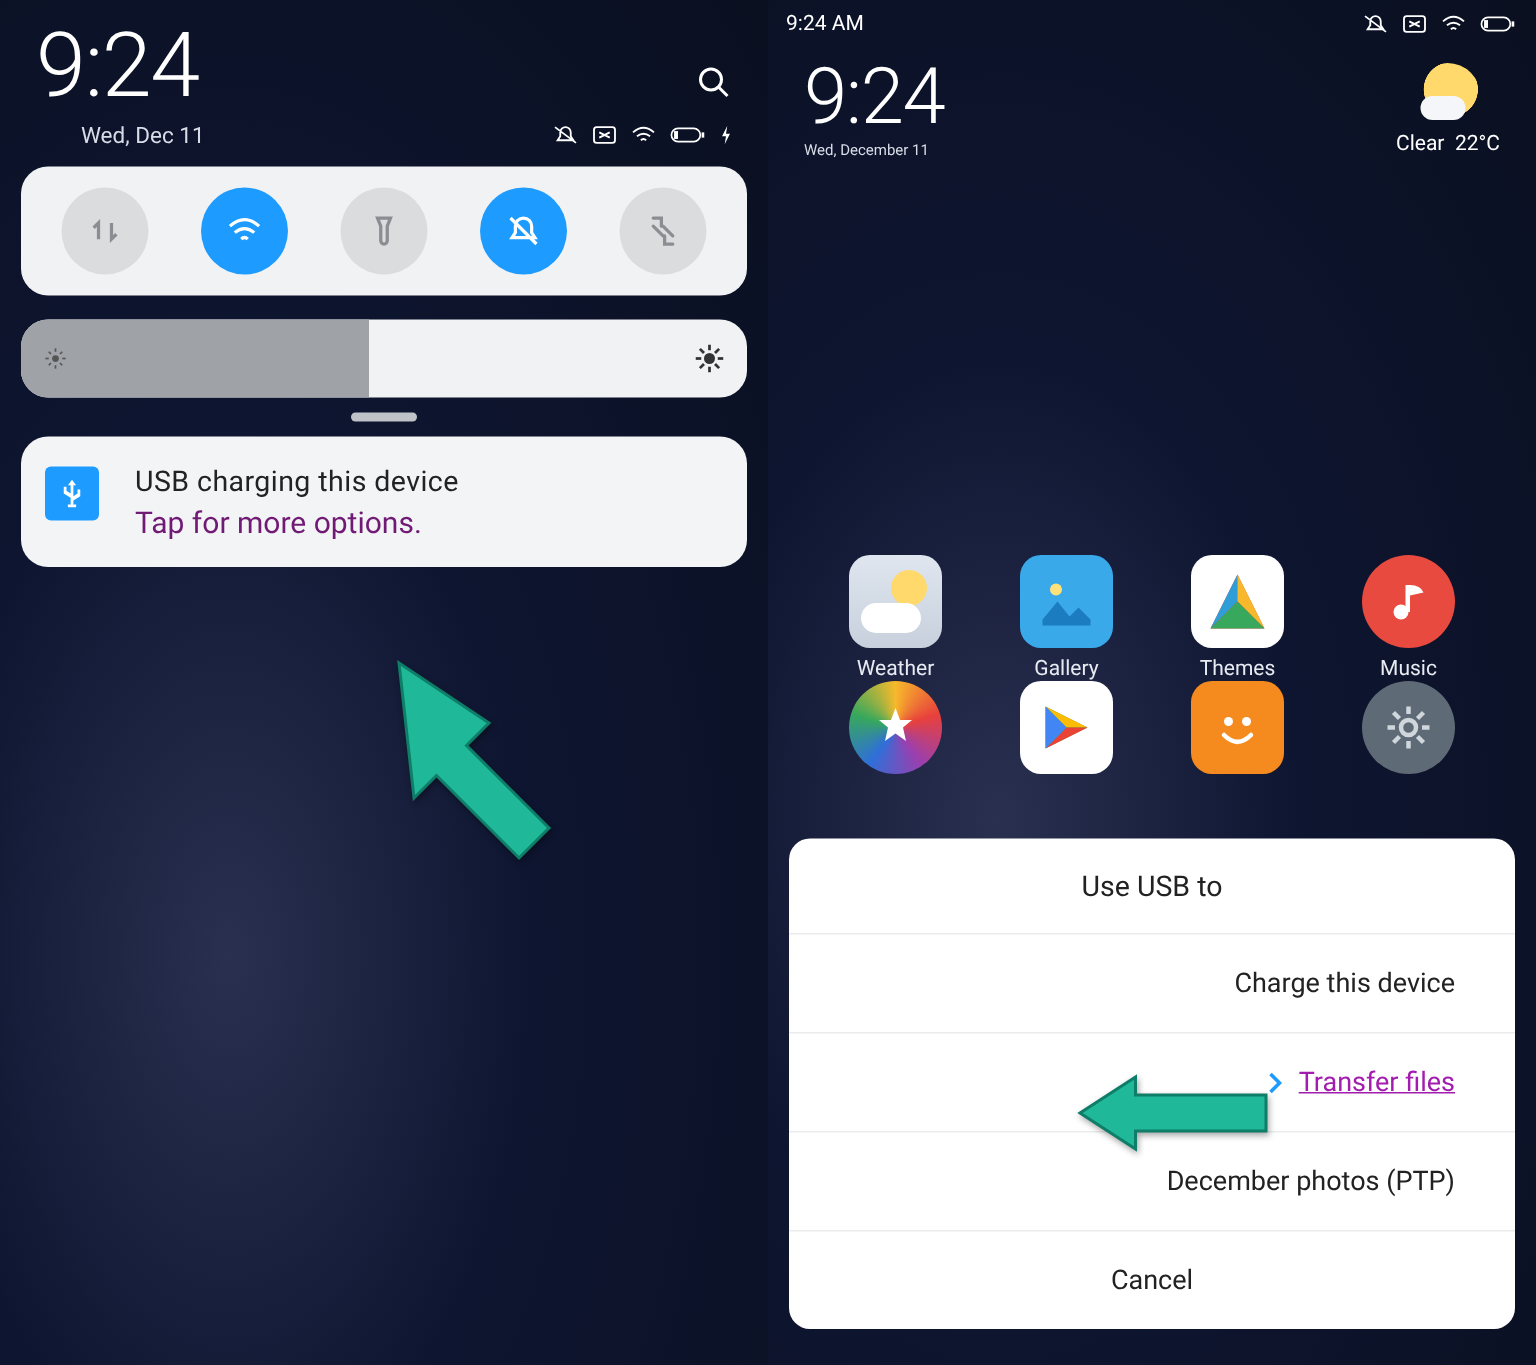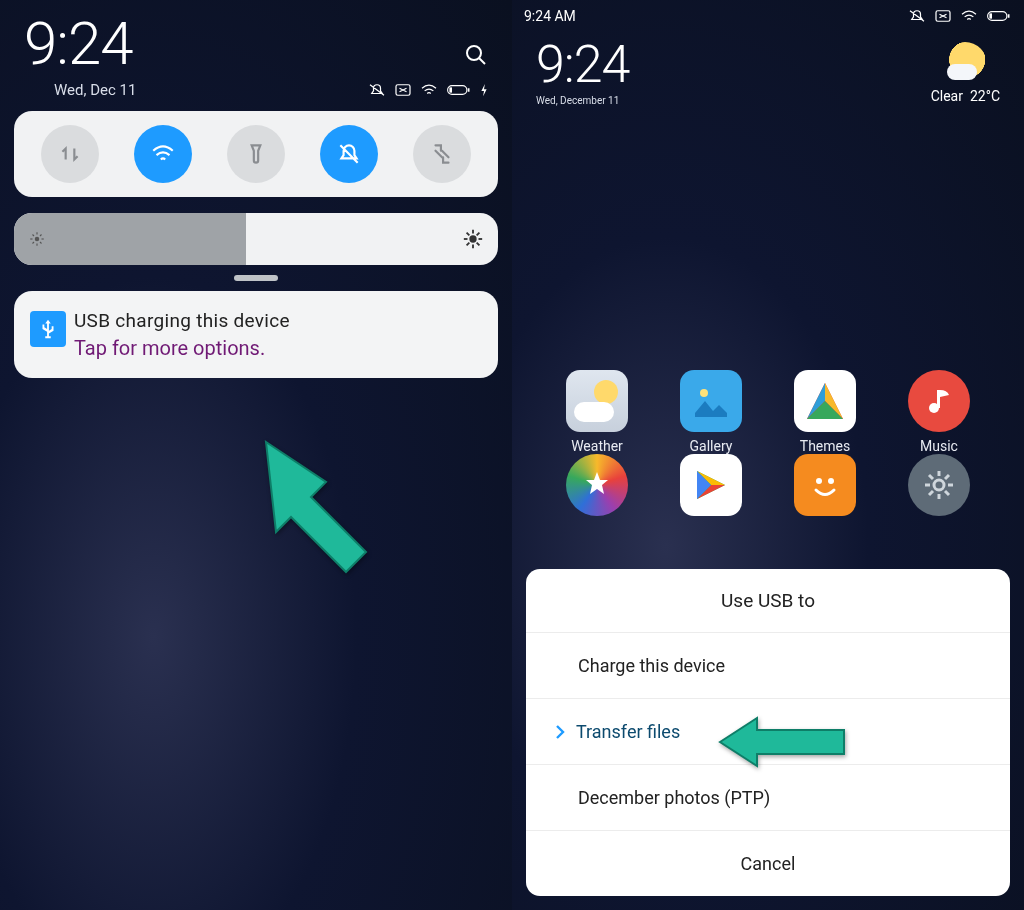--- a/index.html
+++ b/index.html
@@ -113,21 +113,21 @@
     margin: 10px auto 0;
   }
 
   
   .notif {
     background:#f3f4f5;
     margin: 10px 14px 0;
     border-radius: 18px;
     padding: 18px 16px;
     display:flex;
-    gap:8px;
+    gap:24px;
     align-items:flex-start;
     color:#222;
   }
   .usb-ic{
     width:36px;height:36px;background:#1e9bff;border-radius:4px;
     display:flex;align-items:center;justify-content:center;flex-shrink:0;
     margin-top:2px;
   }
   .notif-title{font-size:19px;color:#222;letter-spacing:.3px;}
   .notif-sub{font-size:20px;color:#701a75;margin-top:4px;}
@@ -144,38 +144,38 @@
   }
   .app .ic{
     width:62px;height:62px;border-radius:14px;margin:0 auto 6px;
     display:flex;align-items:center;justify-content:center;
   }
   .app .lbl{color:#e8ebf2;}
 
   
   .dialog {
     position:absolute;
-    left:14px;right:14px;bottom:14px;
+    left:14px;right:14px;bottom:24px;
     background:#fff;
     border-radius:14px;
     color:#222;
     overflow:hidden;
     margin-top:47px;
   }
   .dlg-title{
     text-align:center;font-size:19px;
     padding:20px 0;border-bottom:1px solid #ececec;
   }
   .dlg-item{
-    padding:22px 28px;
+    padding:22px 40px;
     font-size:18px;
     border-bottom:1px solid #ececec;
-    display:flex;align-items:center;gap:10px;
-  }
-  .dlg-item.selected{color:#0c4a6e;}
+    display:flex;align-items:center;gap:10px;justify-content:flex-end;
+  }
+  .dlg-item.selected{color:#a21caf;text-decoration:underline;}
   .dlg-cancel{
     text-align:center;font-size:18px;padding:22px 0;
   }
 
   
   .arrow {
     position:absolute;
     pointer-events:none;
     filter: drop-shadow(1px 2px 2px rgba(0,0,0,.35));
   }

